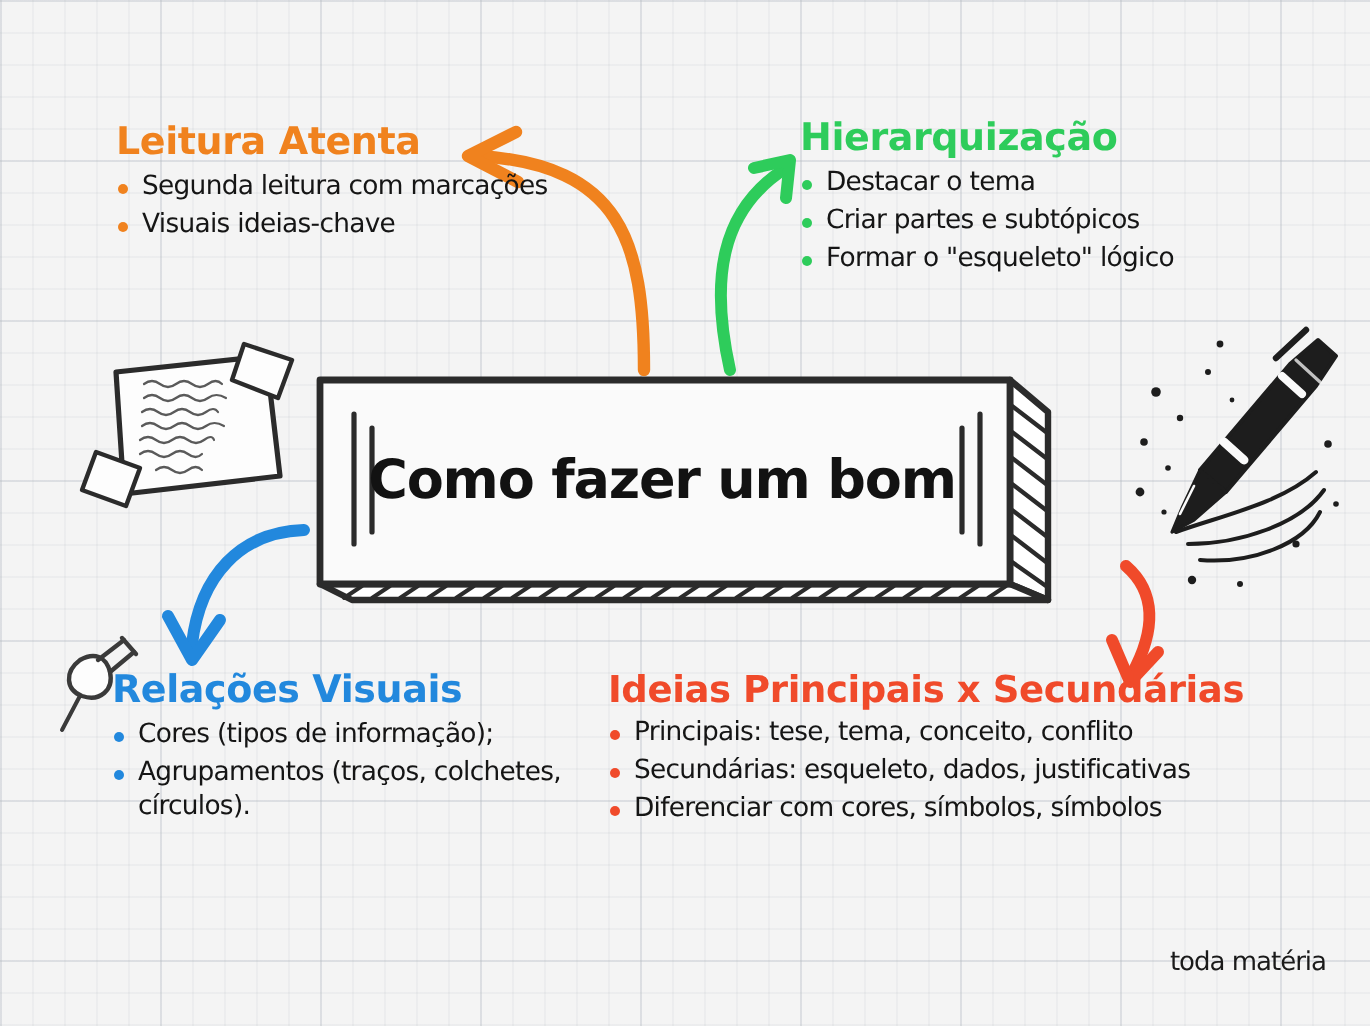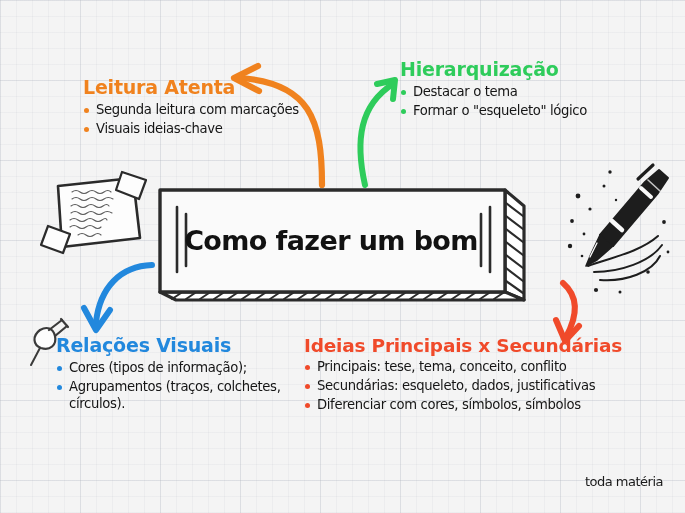--- a/index.html
+++ b/index.html
@@ -63,21 +63,21 @@
     content: "";
     position: absolute;
     left: 1px;
     top: 6px;
     width: 5px;
     height: 5px;
     border-radius: 50%;
     background: currentColor;
   }
 
-  #block-leitura   { left: 58px;  top: 78px;  width: 270px; margin-left: 25px; }
+  #block-leitura   { left: 58px;  top: 62px;  width: 270px; }
   #block-leitura h2 { color: #F0821E; }
   #block-leitura li::before { color: #F0821E; }
 
   #block-hierarquia { left: 400px; top: 60px; width: 275px; }
   #block-hierarquia h2 { color: #2ECC5B; }
   #block-hierarquia li::before { color: #2ECC5B; }
 
   #block-relacoes { left: 56px;  top: 336px; width: 225px; }
   #block-relacoes h2 { color: #2288DD; }
   #block-relacoes li::before { color: #2288DD; }
@@ -279,20 +279,21 @@
     <ul>
       <li>Segunda leitura com marcações</li>
       <li>Visuais ideias-chave</li>
     </ul>
   </div>
 
   <div class="block" id="block-hierarquia">
     <h2>Hierarquização</h2>
     <ul>
       <li>Destacar o tema</li>
+      <li>Criar partes e subtópicos</li>
       <li>Formar o "esqueleto" lógico</li>
     </ul>
   </div>
 
   <div class="block" id="block-relacoes">
     <h2>Relações Visuais</h2>
     <ul>
       <li>Cores (tipos de informação);</li>
       <li>Agrupamentos (traços, colchetes, círculos).</li>
     </ul>

